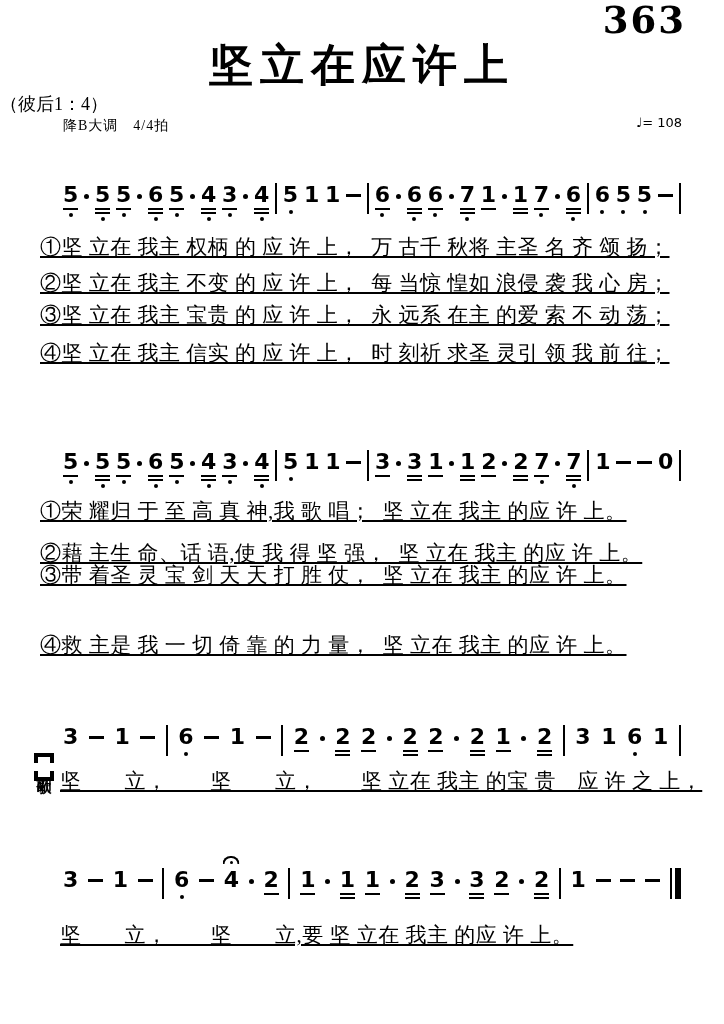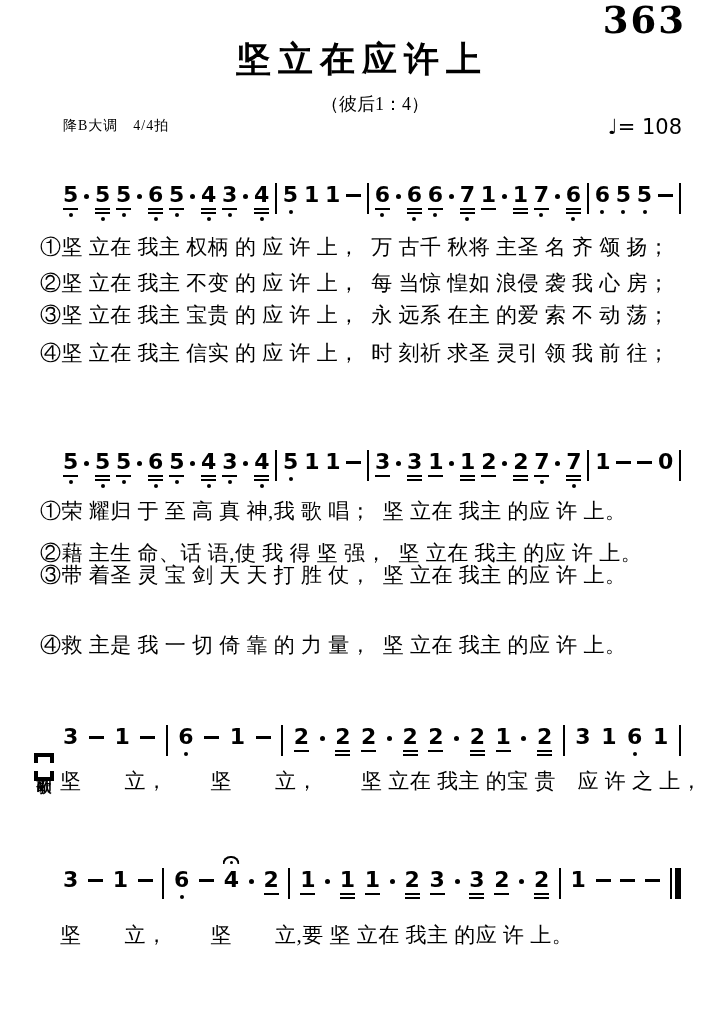--- a/index.html
+++ b/index.html
@@ -8,30 +8,29 @@
     font-family:"Liberation Serif", serif; position:relative; overflow:hidden;
   }
 
   .hymn-number {
     position:absolute; top:-2px; right:38px;
     font-family:"DejaVu Serif", serif; font-weight:bold;
     font-size:37px; letter-spacing:2px;
   }
   .title {
     position:absolute; top:36px; left:0; right:0; text-align:center;
-    font-weight:bold; font-size:35px; letter-spacing:7px;
+    font-weight:bold; font-size:44px; letter-spacing:7px;
     font-family:"Liberation Sans", sans-serif;
   }
   .subtitle {
-    position:absolute; top:92px; left:0; right:14px; text-align:center;
+    position:absolute; top:92px; left:0; right:14px; text-align:left;
     font-size:18px;
-    padding-left:40px;
   }
   .key-sig { position:absolute; top:117px; left:63px; font-size:14px; letter-spacing:1px; }
-  .tempo   { position:absolute; top:115px; right:42px; font-size:21px;
+  .tempo   { position:absolute; top:115px; right:42px; font-size:13px;
              font-family:"DejaVu Sans", sans-serif; }
 
   
   .notation {
     position:absolute; left:63px; width:618px;
     display:flex; justify-content:space-between; align-items:flex-start;
   }
   .note { position:relative; display:flex; flex-direction:column; align-items:center; }
   .digit {
     font-family:"DejaVu Sans", sans-serif; font-weight:bold;
@@ -52,21 +51,21 @@
     border-radius:13px 13px 0 0;
   }
   .fermata::after {
     content:''; position:absolute; left:50%; top:3px; transform:translateX(-50%);
     width:3px; height:3px; border-radius:50%; background:#000;
   }
 
   
   .lyric {
     position:absolute; left:40px; font-size:21px; line-height:30px;
-    white-space:pre; letter-spacing:0.5px;
+    white-space:pre; letter-spacing:0.5px;text-decoration:underline;
   }
   .lyric.indent { left:60px; }
 
   
   .chorus-label {
     position:absolute; left:33px; top:753px; width:22px;
     display:flex; flex-direction:column; align-items:center; gap:2px;
   }
   .vb { width:12px; height:6px; }
   .vb-top { border-top:4px solid #000; border-left:4px solid #000; border-right:4px solid #000; }

